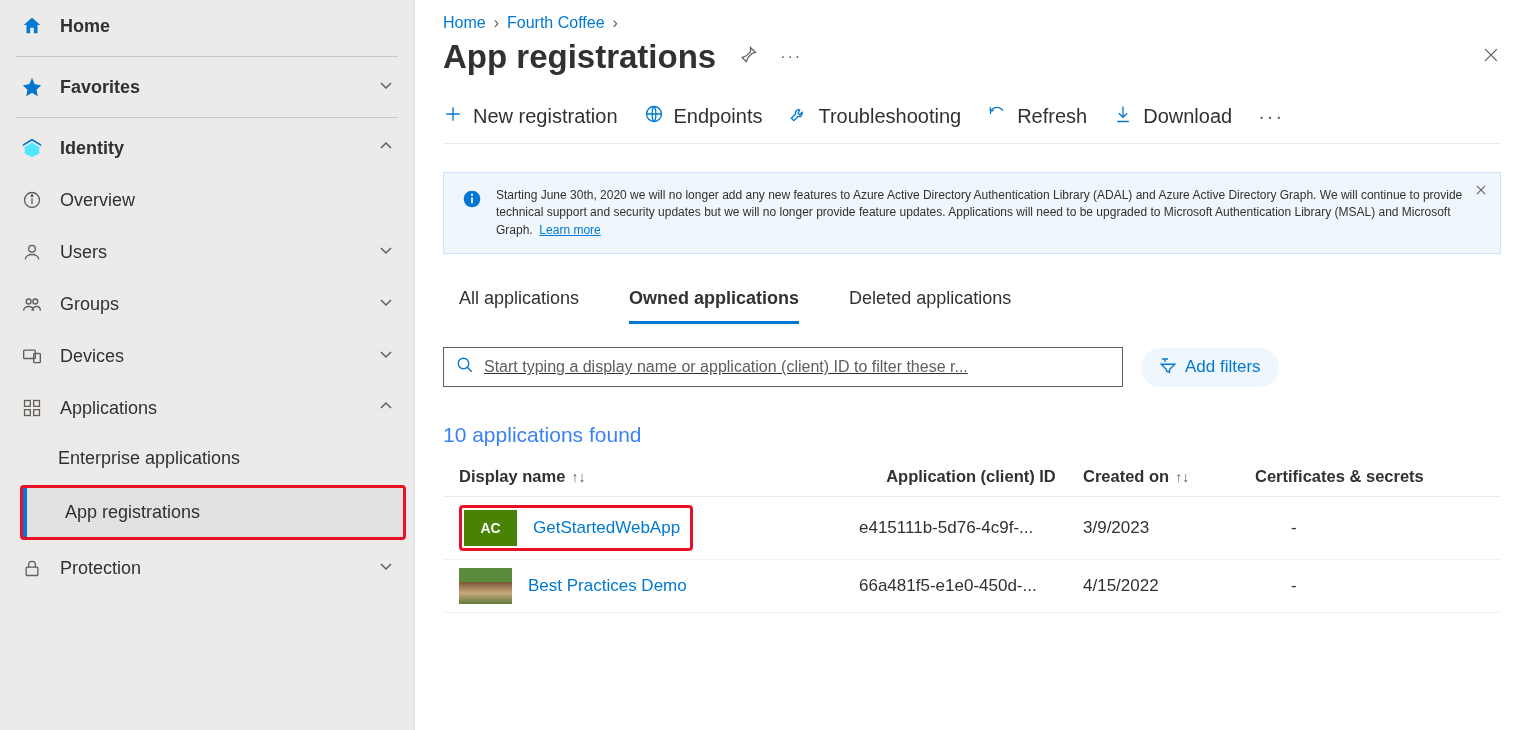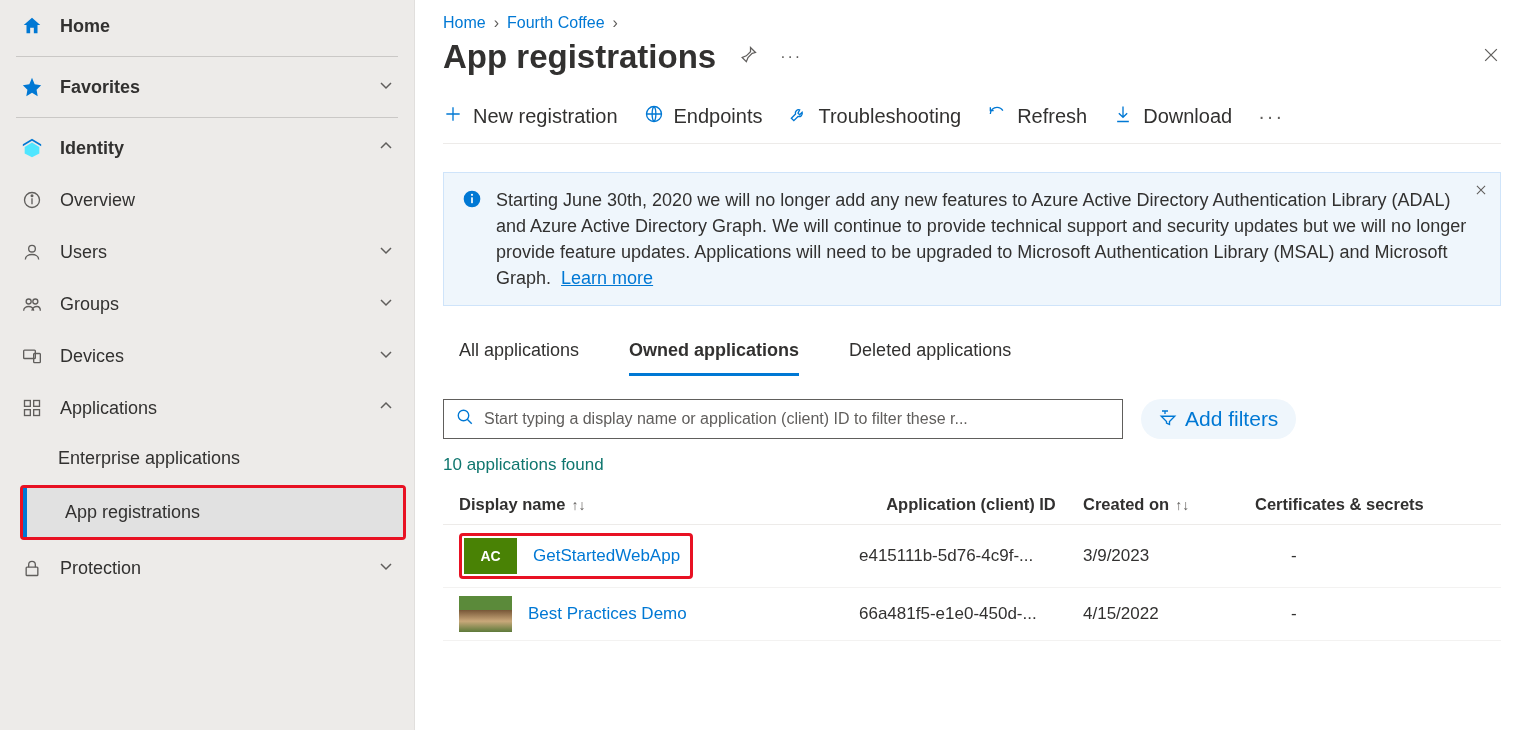--- a/index.html
+++ b/index.html
@@ -30,35 +30,35 @@
 .titlebar .spacer { flex: 1; }
 .titlebar .close { color: #605e5c; cursor: pointer; }
 
 .toolbar { display: flex; align-items: center; gap: 26px; padding-bottom: 14px; border-bottom: 1px solid #edebe9; }
 .toolbar-item { display: flex; align-items: center; gap: 10px; font-size: 20px; color: #323130; cursor: pointer; }
 .toolbar-item .ticon { color: #0078d4; }
 .toolbar .more { color: #605e5c; cursor: pointer; font-size: 20px; letter-spacing: 2px; }
 
 .info-banner { display: flex; gap: 14px; background: #eff6fc; border: 1px solid #cfe4fa; padding: 14px 18px; margin-top: 28px; position: relative; }
 .info-banner .iicon { color: #0078d4; flex-shrink: 0; margin-top: 2px; }
-.info-banner .text { font-size: 18px; line-height: 1.45; color: #323130; }
+.info-banner .text { font-size: 12px; line-height: 1.45; color: #323130; }
 .info-banner .text a { color: #0078d4; text-decoration: underline; }
 .info-banner .dismiss { position: absolute; top: 10px; right: 12px; color: #605e5c; cursor: pointer; }
 
 .tabs { display: flex; gap: 34px; margin-top: 34px; border-bottom: 1px solid transparent; }
 .tab { font-size: 18px; color: #323130; padding: 0 0 12px 0; cursor: pointer; border-bottom: 3px solid transparent; margin-left: 16px; }
 .tab.active { font-weight: 600; border-bottom-color: #0078d4; }
 
 .filterbar { display: flex; gap: 18px; margin-top: 22px; align-items: center; }
-.searchbox { flex: 0 0 680px; display: flex; align-items: center; border: 1px solid #605e5c; padding: 8px 12px; gap: 10px; }
+.searchbox { flex: 0 0 680px; display: flex; align-items: center; border: 1px solid #605e5c; padding: 8px 12px; gap: 10px; text-decoration: underline; }
 .searchbox input { border: none; outline: none; flex: 1; font-size: 16px; background: transparent; }
 .searchbox input::placeholder { color: #605e5c; }
-.addfilters { display: flex; align-items: center; gap: 8px; background: #eff6fc; border-radius: 20px; padding: 8px 18px; color: #0078d4; font-size: 21px; cursor: pointer; }
-
-.result-count { margin-top: 16px; font-size: 17px; color: #0f766e; }
+.addfilters { display: flex; align-items: center; gap: 8px; background: #eff6fc; border-radius: 20px; padding: 8px 18px; color: #0078d4; font-size: 17px; cursor: pointer; }
+
+.result-count { margin-top: 36px; font-size: 21px; color: #3b82f6; }
 
 .table { margin-top: 10px; }
 .thead { display: flex; border-bottom: 1px solid #edebe9; padding: 10px 0; }
 .th { font-size: 16.5px; font-weight: 700; color: #323130; display: flex; align-items: center; gap: 6px; }
 .th .sort { color: #605e5c; font-size: 14px; }
 .col-name { width: 416px; padding-left: 16px; }
 .col-appid { width: 224px; justify-content: center; }
 .col-created { width: 160px; }
 .col-certs { width: 220px; margin-left: 12px; }
 

